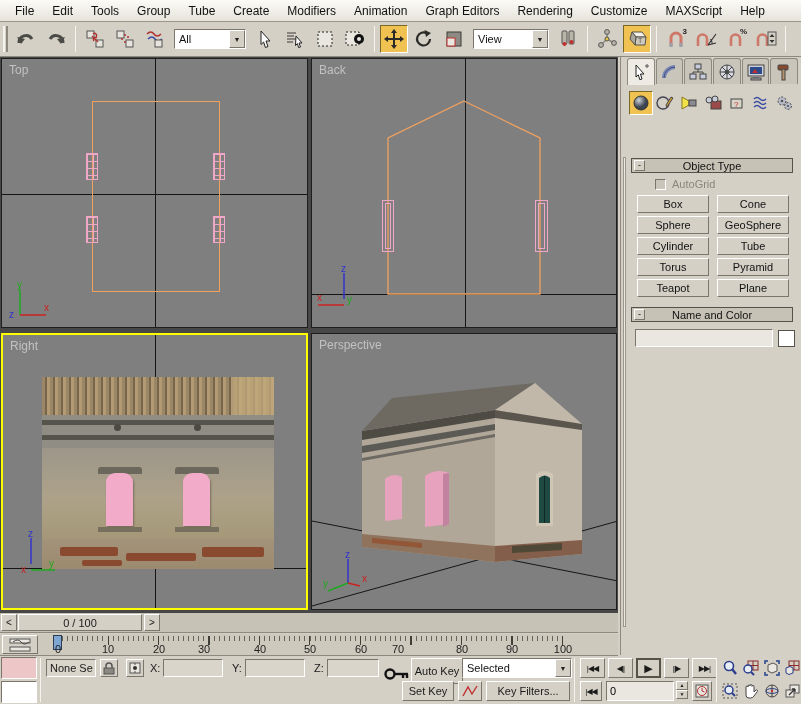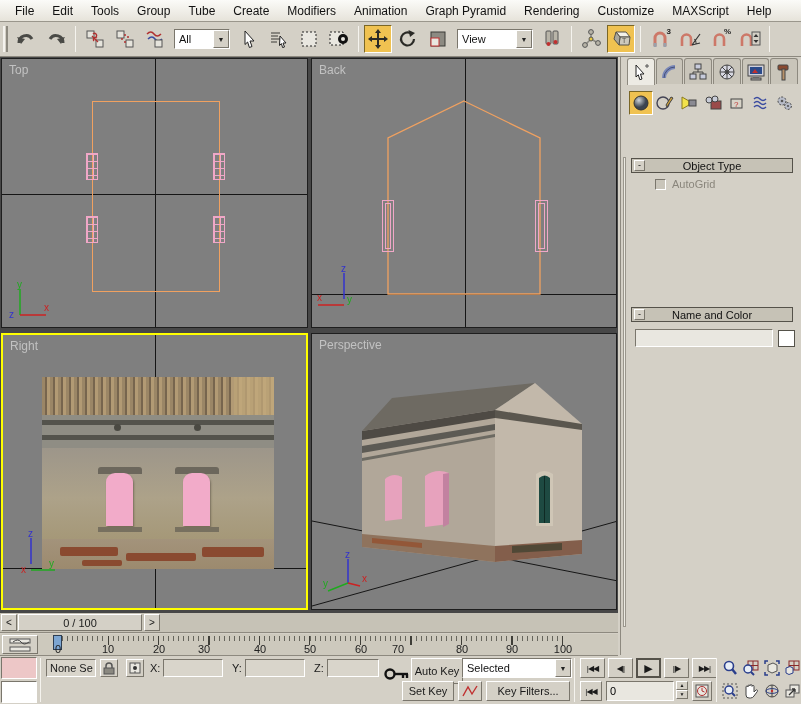--- a/index.html
+++ b/index.html
@@ -130,21 +130,21 @@
 
   <div class="menubar">
     <span class="menu-item">File</span>
     <span class="menu-item">Edit</span>
     <span class="menu-item">Tools</span>
     <span class="menu-item">Group</span>
     <span class="menu-item">Tube</span>
     <span class="menu-item">Create</span>
     <span class="menu-item">Modifiers</span>
     <span class="menu-item">Animation</span>
-    <span class="menu-item">Graph Pyramid</span>
+    <span class="menu-item">Graph Editors</span>
     <span class="menu-item">Rendering</span>
     <span class="menu-item">Customize</span>
     <span class="menu-item">MAXScript</span>
     <span class="menu-item">Help</span>
   </div>
 
   <div class="toolbar">
     <div class="grip"></div>
 
     <div class="tbtn">
@@ -192,21 +192,21 @@
     <div class="tbtn">
       <span>
         <svg width="20" height="18">
             <path d="M2 4 q4 -4 7 0 t7 0" fill="none" stroke="#b03030" stroke-width="1.5"></path>
             <path d="M3 9 q4 -4 7 0 t7 0" fill="none" stroke="#3a4ba0" stroke-width="1.5"></path>
             <rect x="10" y="10" width="7" height="7" fill="#e6e4dc" stroke="#555"></rect>
           </svg>
       </span>
     </div>
 
-    <div class="combo" style="width:56px">
+    <div class="combo" style="width:72px">
       <span class="val">All</span>
       <span class="dd">▼</span>
     </div>
 
     <div class="tbtn">
       <span>
         <svg width="16" height="18">
             <path d="M4 1 L13 11 L9 11 L11 16.5 L8.4 17.5 L6.6 12 L4 14.5 Z" fill="#fff" stroke="#222"></path>
           </svg>
       </span>
@@ -623,20 +623,32 @@
 
 
     <div class="rollout-h" style="top:101px">
       <span class="minus">-</span>
       <span>Object Type</span>
     </div>
     <div class="chkrow">
       <span class="chk"></span>
       <span>AutoGrid</span>
     </div>
+    <div class="objgrid">
+      <div class="objbtn">Box</div>
+      <div class="objbtn">Cone</div>
+      <div class="objbtn">Sphere</div>
+      <div class="objbtn">GeoSphere</div>
+      <div class="objbtn">Cylinder</div>
+      <div class="objbtn">Tube</div>
+      <div class="objbtn">Torus</div>
+      <div class="objbtn">Pyramid</div>
+      <div class="objbtn">Teapot</div>
+      <div class="objbtn">Plane</div>
+    </div>
 
     <div class="rollout-h" style="top:250px">
       <span class="minus">-</span>
       <span>Name and Color</span>
     </div>
     <div class="namerow">
       <div class="namefield">
         <input class="bare" value="" style="">
       </div>
       <div class="swatch"></div>

